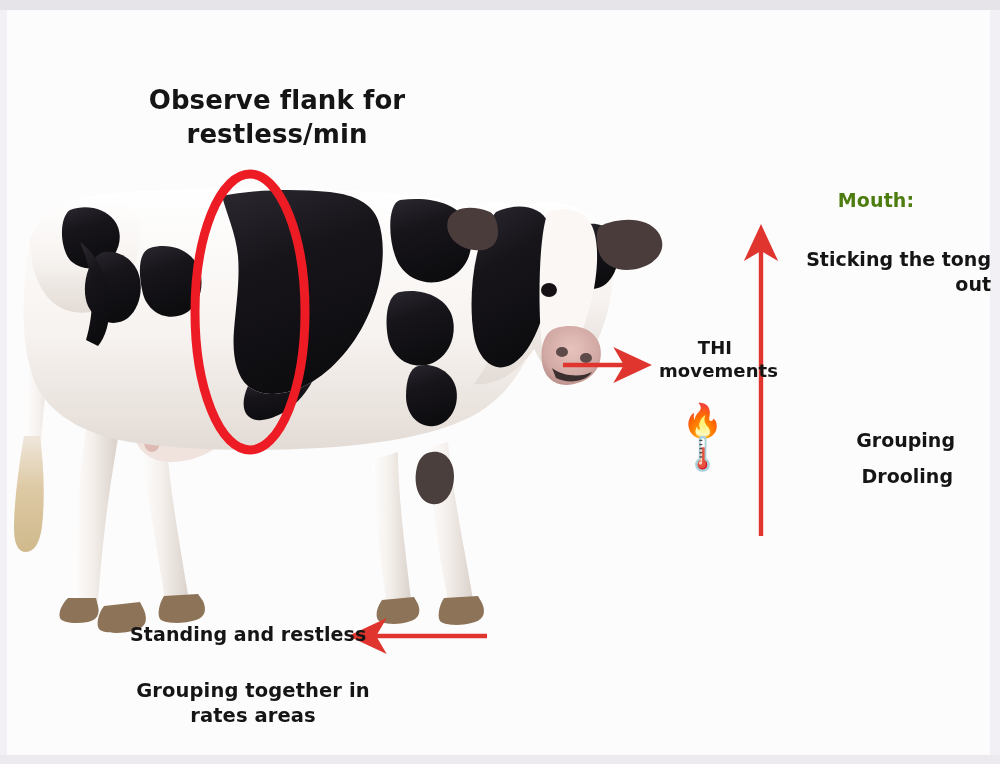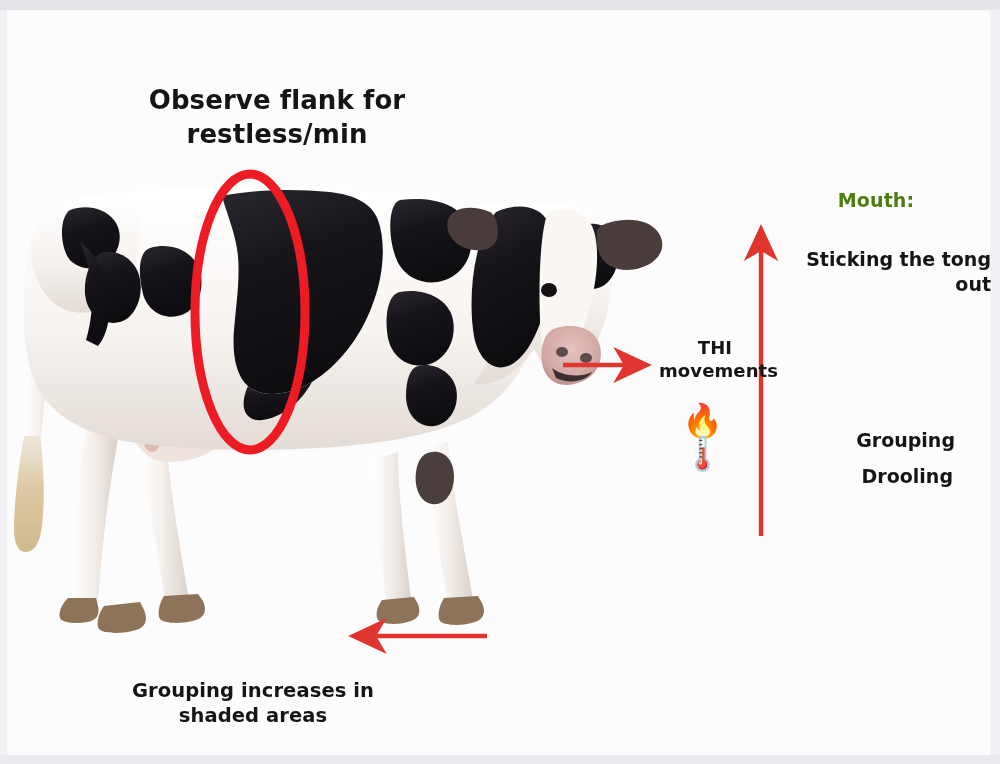--- a/index.html
+++ b/index.html
@@ -240,24 +240,25 @@
     <line x1="761" y1="536" x2="761" y2="247" stroke="#e0352e" stroke-width="4.4" marker-end="url(#ahead-u)"></line>
 
     <line x1="487" y1="636" x2="372" y2="636" stroke="#e0352e" stroke-width="4.6" marker-end="url(#ahead-l)"></line>
   </svg>
 
   <div class="txt" id="flank-note">
     <div>Observe flank for</div>
     <div>restless/min</div>
   </div>
 
+  <div class="txt" id="standing-note">Standing and restless</div>
 
   <div class="txt" id="grouping-note">
-    <div>Grouping increases in</div>
-    <div>shaded areas</div>
+    <div>Grouping together in</div>
+    <div>rates areas</div>
   </div>
 
   <div class="txt" id="thi-note">
     <div>THI</div>
     <div>movements</div>
   </div>
 
   <div id="thermo-emoji">🔥🌡️</div>
 
   <div class="txt" id="mouth-heading">Mouth:</div>

